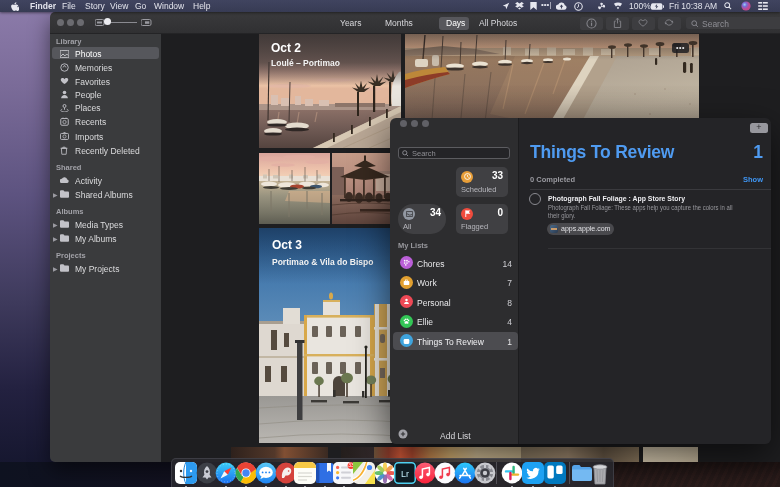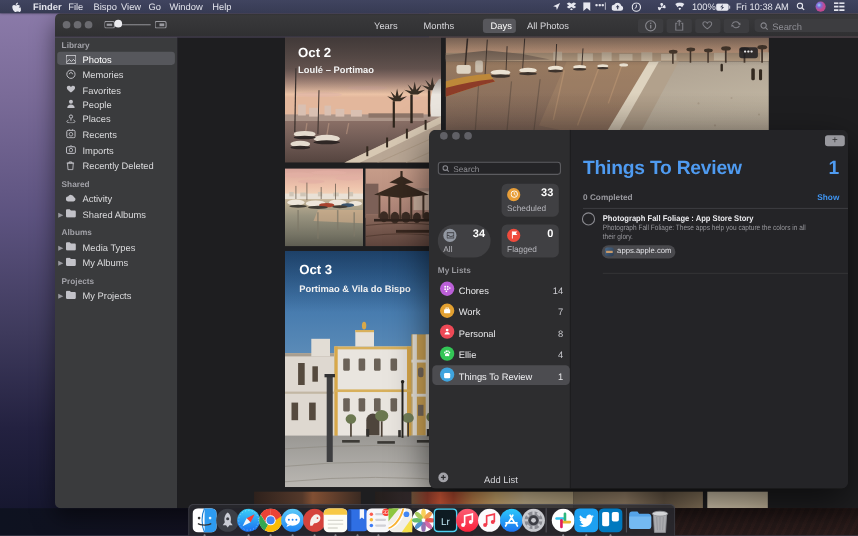--- a/index.html
+++ b/index.html
@@ -692,21 +692,21 @@
       <div class="abs" style="left:29px;top:129.5px;width:223px;height:1px;background:#333336;"></div>
     </div>
   </div>
 
   <div class="abs" id="menubar" style="left:0;top:0;width:780px;height:12px;box-shadow:0 1px 2.5px rgba(0,0,0,.45);background:linear-gradient(180deg,#42466294,#383c5594),linear-gradient(180deg,#3d415c,#363a52);color:#e3e4ec;font-size:8.5px;">
     <svg class="abs" style="left:11px;top:2px;" width="8" height="9" viewBox="0 0 12 14">
         <path fill="#e8e9f1" d="M9.3 7.4c0-2 1.7-3 1.8-3.1-1-1.4-2.5-1.6-3-1.6-1.3-.1-2.5.8-3.1.8-.6 0-1.6-.8-2.7-.7C.9 2.9-.4 4 .1 6.6c.2 1.1.9 2.9 1.9 4.2.8 1 1.6 2 2.7 1.9 1-.1 1.4-.7 2.7-.7s1.6.7 2.7.7 1.8-1 2.5-2c.8-1.1 1.1-2.2 1.1-2.3-.1 0-2.3-.9-2.4-3zM7.3 1.7c.5-.7.9-1.6.8-2.5-.8 0-1.7.5-2.3 1.2-.5.6-.9 1.5-.8 2.4.9.1 1.8-.4 2.3-1.1z" transform="translate(0,1.2)"></path>
       </svg>
     <span class="abs" style="left:30px;top:1px;font-weight:bold;">Finder</span>
     <span class="abs" style="left:62px;top:1px;">File</span>
-    <span class="abs" style="left:85px;top:1px;">Bispo</span>
+    <span class="abs" style="left:85px;top:1px;">Story</span>
     <span class="abs" style="left:110px;top:1px;">View</span>
     <span class="abs" style="left:135px;top:1px;">Go</span>
     <span class="abs" style="left:154px;top:1px;">Window</span>
     <span class="abs" style="left:193px;top:1px;">Help</span>
 
     <svg class="abs" style="left:502px;top:2px;" width="8" height="8" viewBox="0 0 10 10">
         <path fill="#e6e7ef" d="M9 1 1 4.6l3.5.9L5.3 9z"></path>
       </svg>
     <svg class="abs" style="left:515px;top:2px;" width="9" height="8" viewBox="0 0 12 11">
         <path fill="#e6e7ef" d="M3 0 0 2l3 2-3 2 3 2 3-2 3 2 3-2-3-2 3-2-3-2-3 2zm3 7.5 2 1.3-2 1.4-2-1.4z"></path>

